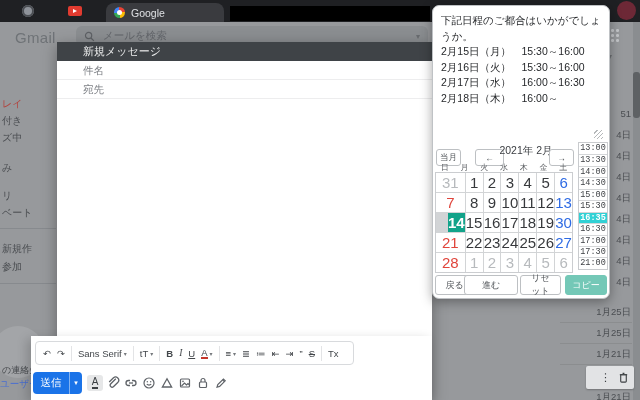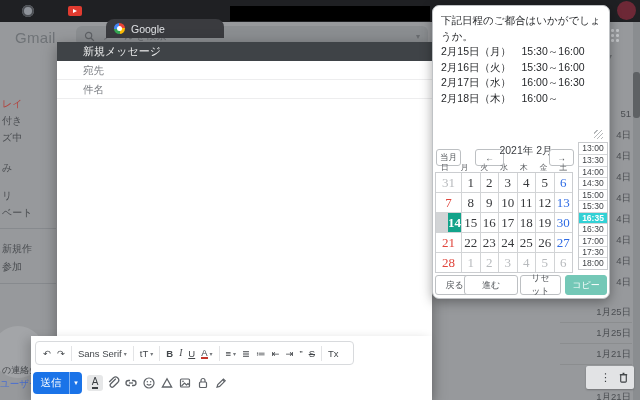--- a/index.html
+++ b/index.html
@@ -6,21 +6,21 @@
   *{box-sizing:border-box;font-family:"Liberation Sans",sans-serif;}
   .screen{position:relative;width:640px;height:400px;overflow:hidden;background:#97999c;}
 
   
   .chrome{position:absolute;left:0;top:0;width:640px;height:22px;background:#1f2023;z-index:1;}
   .fav-globe{position:absolute;left:22px;top:5px;width:12px;height:12px;border-radius:50%;
     background:#8f939a;box-shadow:inset 0 0 0 2px #4a4d52;}
   .fav-yt{position:absolute;left:68px;top:6px;width:14px;height:10px;background:#e13b30;border-radius:2px;}
   .fav-yt::after{content:"";position:absolute;left:5px;top:2.5px;border-left:4px solid #fff;
     border-top:2.5px solid transparent;border-bottom:2.5px solid transparent;}
-  .tab-active{position:absolute;left:106px;top:19px;width:118px;height:19px;background:#3a3b3f;
+  .tab-active{position:absolute;left:106px;top:3px;width:118px;height:19px;background:#3a3b3f;
     border-radius:8px 8px 0 0;display:flex;align-items:center;padding-left:8px;gap:6px;}
   .gfav{width:11px;height:11px;border-radius:50%;
     background:conic-gradient(#ea4335 0 25%,#fbbc05 25% 50%,#34a853 50% 75%,#4285f4 75% 100%);position:relative;}
   .gfav::after{content:"";position:absolute;left:3px;top:3px;width:5px;height:5px;border-radius:50%;background:#fff;}
   .tab-title{font-size:10.5px;color:#dfe1e4;}
   .redaction{position:absolute;left:230px;top:6px;width:200px;height:15px;background:#000;}
   .avatar-dot{position:absolute;left:617px;top:1px;width:19px;height:19px;border-radius:50%;background:#6d2836;}
 
   
   .gmail-logo{position:absolute;left:15px;top:29px;font-size:15px;color:#6f7377;letter-spacing:.3px;}
@@ -91,28 +91,28 @@
     font-size:8.5px;color:#55595d;display:flex;align-items:center;justify-content:center;padding:0;margin-top:7px;}
   .btn-cur{left:3px;width:25px;}
   .btn-prev{left:42px;width:29px;}
   .btn-next{left:116px;width:25px;}
   .cal-title{position:absolute;left:70px;top:136px;width:46px;height:17px;font-size:10.5px;color:#3a3d41;
     display:flex;align-items:center;justify-content:center;white-space:nowrap;}
   .cal-days{position:absolute;left:2px;top:156px;width:138px;display:grid;grid-template-columns:repeat(7,1fr);}
   .cal-dh{font-size:8px;color:#5b5e62;text-align:center;}
   .cal-grid{position:absolute;left:2px;top:166px;width:138px;display:grid;grid-template-columns:repeat(7,1fr);
     grid-auto-rows:19px;gap:1px;background:#d2d4d6;border:1px solid #cbcdd0;}
-  .cal-cell{background:#fff;font-size:13px;color:#37393c;display:flex;align-items:center;justify-content:center;font-family:Liberation Serif, serif;}
+  .cal-cell{background:#fff;font-size:15px;color:#37393c;display:flex;align-items:center;justify-content:center;}
   .cal-cell.t-muted{color:#b7babd;}
   .cal-cell.t-sun{color:#e0453c;}
   .cal-cell.t-sat{color:#2e6be4;}
   .cal-cell.t-sel{background:#12a38a;color:#fff;font-weight:700;margin-left:12px;}
   .time-list{position:absolute;left:145px;top:136px;width:30px;border:1px solid #c9cbce;margin:0;padding:0;list-style:none;}
   .time-cell{height:11.45px;border-top:1px solid #d4d6d8;font-size:8.5px;color:#3c3f43;text-align:center;
-    line-height:11px;}
+    line-height:11px;font-family:Liberation Mono, monospace;}
   .time-cell:first-child{border-top:none;}
   .time-cell.selected{background:#32d1d5;color:#fff;font-weight:700;}
   .pp-btn{position:absolute;top:269px;height:20px;border:1px solid #bdc0c3;border-radius:3px;background:#fff;
     font-size:9px;color:#54585c;display:flex;align-items:center;justify-content:center;}
   .pb-back{left:2px;width:39px;}
   .pb-fwd{left:31px;width:54px;}
   .pb-reset{left:87px;width:41px;}
   .pb-copy{left:132px;width:42px;background:#74c8b7;border-color:#74c8b7;color:#fff;}
   svg.ic{display:block;}
 </style>
@@ -187,22 +187,22 @@
           <path d="M3 4h8M6 2.5h2"></path>
         </g>
       </svg>
   </div>
   <div class="ghost-avatar"></div>
   <div class="contact-1">の連絡先</div>
   <div class="contact-2">ユーザーな</div>
 
   <div class="compose">
     <div class="c-header">新規メッセージ</div>
+    <div class="c-row"><span>件名</span></div>
     <div class="c-row"><span>宛先</span></div>
-    <div class="c-row"><span>件名</span></div>
     <div class="c-body"></div>
   </div>
 
   <div class="floatpanel">
     <div class="fmt-toolbar" id="fmt">
         <span class="fmt-btn ">
           <span class="g">↶</span>
         </span>
         <span class="fmt-btn ">
           <span class="g">↷</span>
@@ -389,21 +389,21 @@
         <li class="time-cell">13:00</li>
         <li class="time-cell">13:30</li>
         <li class="time-cell">14:00</li>
         <li class="time-cell">14:30</li>
         <li class="time-cell">15:00</li>
         <li class="time-cell">15:30</li>
         <li class="time-cell selected">16:35</li>
         <li class="time-cell">16:30</li>
         <li class="time-cell">17:00</li>
         <li class="time-cell">17:30</li>
-        <li class="time-cell">18:00</li>
+        <li class="time-cell">21:00</li>
       </ul>
     <button class="pp-btn pb-back">戻る</button>
     <button class="pp-btn pb-fwd">進む</button>
     <button class="pp-btn pb-reset">リセット</button>
     <button class="pp-btn pb-copy">コピー</button>
   </div>
 
 </div>
 
 </body></html>

